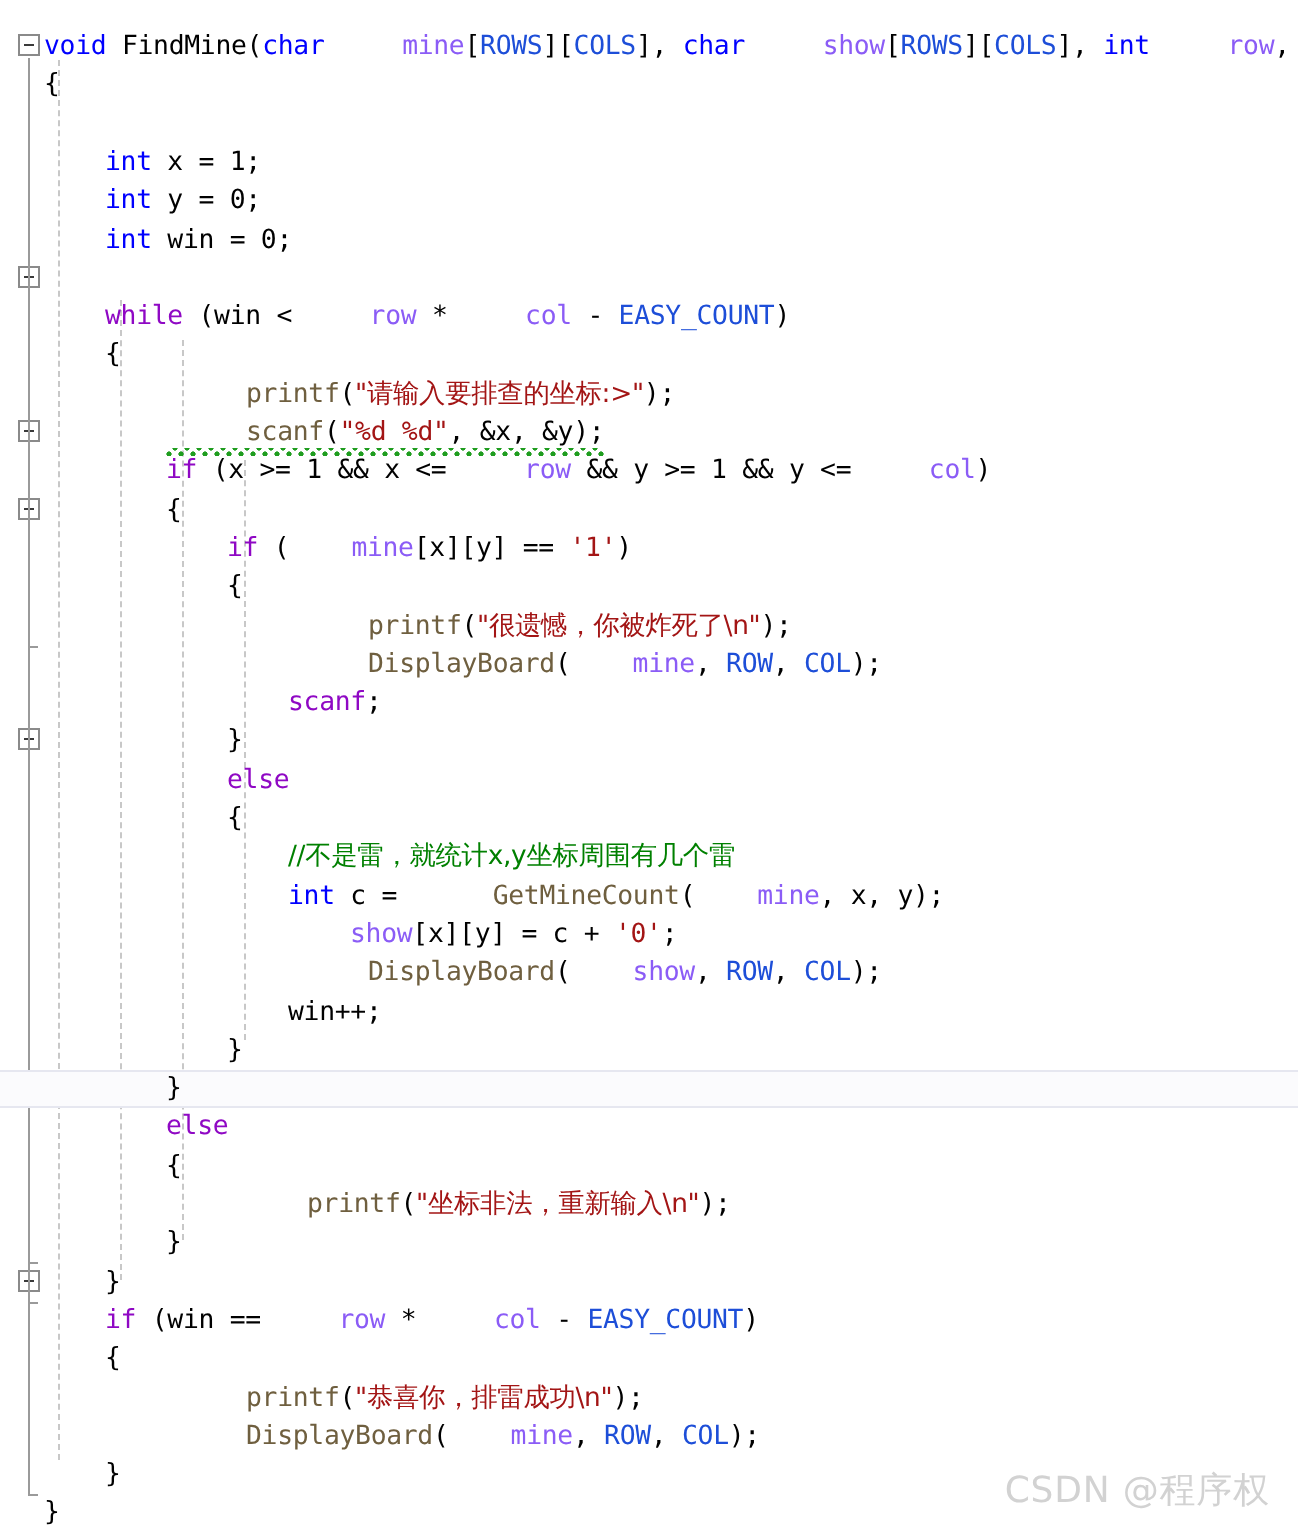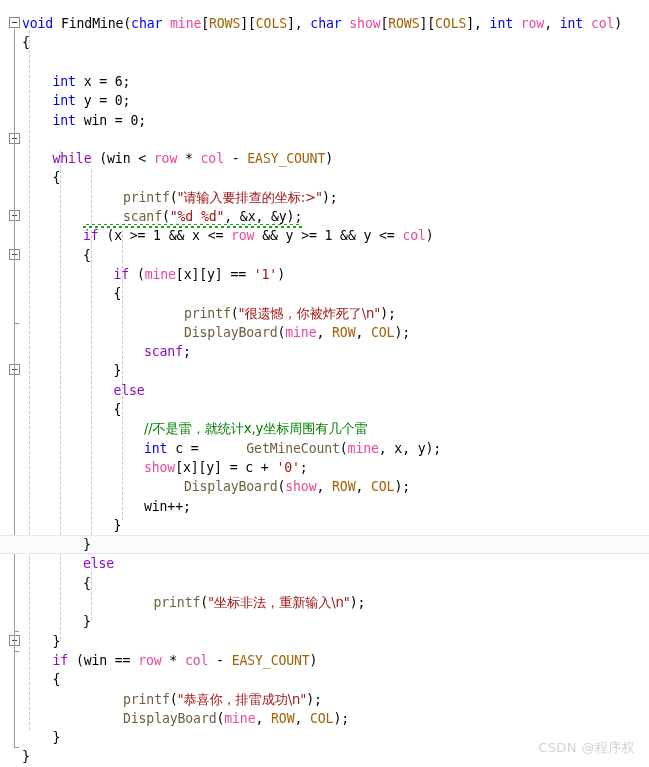--- a/index.html
+++ b/index.html
@@ -98,25 +98,25 @@
     background: #fbfbfd;
     border-top: 1px solid #e6e7f0;
     border-bottom: 1px solid #e6e7f0;
     height: 17.3px;
     line-height: 17.3px;
   }
 
   
   .kw      { color: #0000ff; }           
   .kwctl   { color: #8f08c4; }           
-  .macro   { color: #a16207; }           
+  .macro   { color: #1d4ed8; }           
   .str     { color: #a31515; }           
   .cmt     { color: #008000; }           
   .fn      { color: #6f5f3f; margin-left: 40px; }           
-  .var     { color: #ec4899; }           
+  .var     { color: #8b5cf6; margin-left: 31px; }           
   .plain   { color: #000000; }
   .cjk     { font-family: "DejaVu Sans", "Liberation Sans", sans-serif; }
 
   
   .squiggle {
     position: relative;
     display: inline-block;
   }
   .squiggle::after {
     content: "";
@@ -131,21 +131,21 @@
     background-size: 6px 4px;
     background-repeat: repeat-x;
   }
 
   
   .watermark {
     position: absolute;
     right: 14px;
     bottom: 10px;
     color: #d2d2d2;
-    font-size: 13px;
+    font-size: 18px;
     font-family: "DejaVu Sans", "Liberation Sans", sans-serif;
     letter-spacing: 0.4px;
     user-select: none;
   }
 </style>
 </head>
 <body>
 
 <div id="editor">
 
@@ -175,21 +175,21 @@
       <div class="fold-line" style="top: 550.1px; height: 81.2px;"></div>
       <div class="fold-tick" style="top: 631.3px;"></div>
       <div class="fold-line" style="top: 646.6px; height: 100.5px;"></div>
       <div class="fold-tick" style="top: 747.1px;"></div>
     </div>
 
   <div class="code" id="code">
       <div class="line" style="top: 14px; position: absolute; left: 0px; width: 649px;"><span class="txt" style="left: 22px;"><span class="kw">void</span><span class="plain"> </span><span class="plain">FindMine</span><span class="plain">(</span><span class="kw">char</span><span class="plain"> </span><span class="var">mine</span><span class="plain">[</span><span class="macro">ROWS</span><span class="plain">][</span><span class="macro">COLS</span><span class="plain">], </span><span class="kw">char</span><span class="plain"> </span><span class="var">show</span><span class="plain">[</span><span class="macro">ROWS</span><span class="plain">][</span><span class="macro">COLS</span><span class="plain">], </span><span class="kw">int</span><span class="plain"> </span><span class="var">row</span><span class="plain">, </span><span class="kw">int</span><span class="plain"> </span><span class="var">col</span><span class="plain">)</span></span></div>
       <div class="line" style="top: 33.3px; position: absolute; left: 0px; width: 649px;"><span class="txt" style="left: 22px;"><span class="plain">{</span></span></div>
       <div class="line" style="top: 52.6px; position: absolute; left: 0px; width: 649px;"><span class="txt" style="left: 22px;"></span></div>
-      <div class="line" style="top: 71.9px; position: absolute; left: 0px; width: 649px;"><span class="txt" style="left: 52.5px;"><span class="kw">int</span><span class="plain"> x = 6;</span></span></div>
+      <div class="line" style="top: 71.9px; position: absolute; left: 0px; width: 649px;"><span class="txt" style="left: 52.5px;"><span class="kw">int</span><span class="plain"> x = 1;</span></span></div>
       <div class="line" style="top: 91.2px; position: absolute; left: 0px; width: 516px;"><span class="txt" style="left: 52.5px;"><span class="kw">int</span><span class="plain"> y = 0;</span></span></div>
       <div class="line" style="top: 110.5px; position: absolute; left: 0px; width: 649px;"><span class="txt" style="left: 52.5px;"><span class="kw">int</span><span class="plain"> win = 0;</span></span></div>
       <div class="line" style="top: 129.8px; position: absolute; left: 0px; width: 649px;"><span class="txt" style="left: 22px;"></span></div>
       <div class="line" style="top: 149.1px; position: absolute; left: 0px; width: 649px;"><span class="txt" style="left: 52.5px;"><span class="kwctl">while</span><span class="plain"> (</span><span class="plain">win</span><span class="plain"> &lt; </span><span class="var">row</span><span class="plain"> * </span><span class="var">col</span><span class="plain"> - </span><span class="macro">EASY_COUNT</span><span class="plain">)</span></span></div>
       <div class="line" style="top: 168.4px; position: absolute; left: 0px; width: 649px;"><span class="txt" style="left: 52.5px;"><span class="plain">{</span></span></div>
       <div class="line" style="top: 187.7px; position: absolute; left: 0px; width: 649px;"><span class="txt" style="left: 83px;"><span class="fn">printf</span><span class="plain">(</span><span class="str cjk">"请输入要排查的坐标:&gt;"</span><span class="plain">);</span></span></div>
       <div class="line" style="top: 207px; position: absolute; left: 0px; width: 649px;"><span class="txt" style="left: 83px;"><span class="squiggle"><span class="fn">scanf</span><span class="plain">(</span><span class="str">"%d %d"</span><span class="plain">, &amp;x, &amp;y);</span></span></span></div>
       <div class="line" style="top: 226.3px; position: absolute; left: 0px; width: 649px;"><span class="txt" style="left: 83px;"><span class="kwctl">if</span><span class="plain"> (x &gt;= 1 &amp;&amp; x &lt;= </span><span class="var">row</span><span class="plain"> &amp;&amp; y &gt;= 1 &amp;&amp; y &lt;= </span><span class="var">col</span><span class="plain">)</span></span></div>
       <div class="line" style="top: 245.6px; position: absolute; left: 0px; width: 649px;"><span class="txt" style="left: 83px;"><span class="plain">{</span></span></div>
       <div class="line" style="top: 264.9px; position: absolute; left: 0px; width: 649px;"><span class="txt" style="left: 113.5px; text-align: right;"><span class="kwctl">if</span><span class="plain"> (</span><span class="var">mine</span><span class="plain">[x][y] == </span><span class="str">'1'</span><span class="plain">)</span></span></div>

